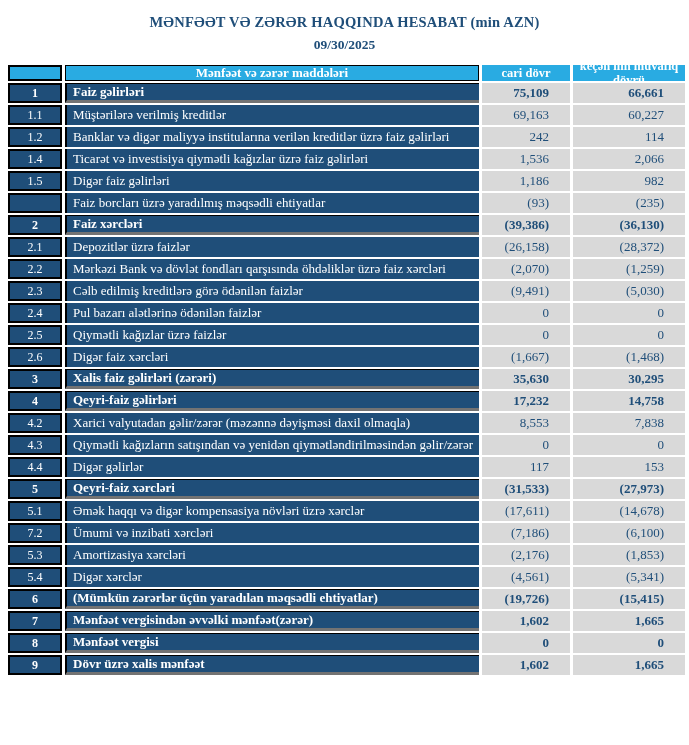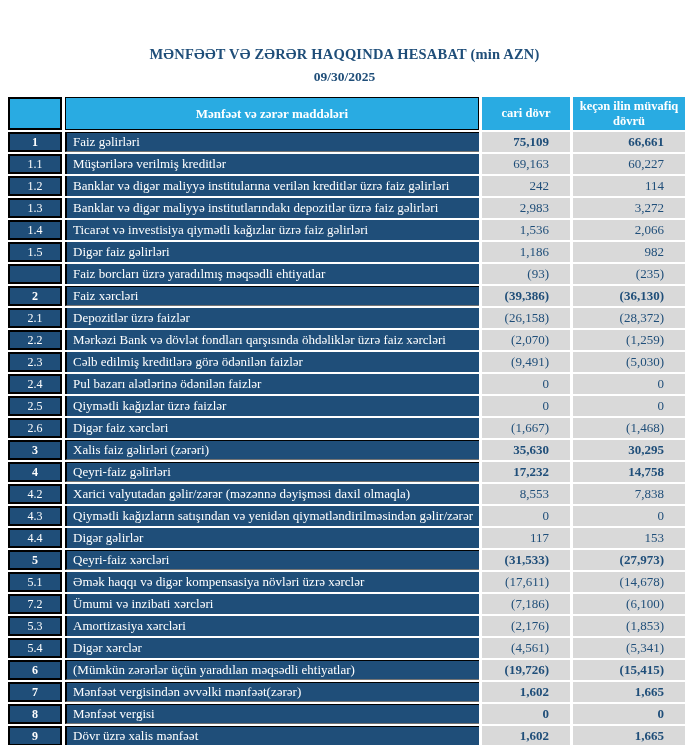--- a/index.html
+++ b/index.html
@@ -6,36 +6,36 @@
   html, body {
     width: 689px; height: 745px;
     background: #ffffff;
     font-family: "Liberation Serif", serif;
     overflow: hidden;
   }
   .page { width: 689px; height: 745px; position: relative; }
 
   .title-block { text-align: center; padding-top: 14px; }
   .report-title {
-    color: #1F4E79; font-weight: bold; font-size: 14.5px; letter-spacing: .2px; margin-top: 32px;
+    color: #1F4E79; font-weight: bold; font-size: 14.5px; letter-spacing: .2px;
   }
   .report-date {
     color: #1F4E79; font-weight: bold; font-size: 13.5px; margin-top: 6px;
   }
 
   .pl-table { margin: 12px 0 0 8px; width: 679px; }
 
   .row {
     display: grid;
     grid-template-columns: 54px 414px 88px 112px;
     column-gap: 3px;
     height: 20px;
     margin-bottom: 2px;
   }
-  .row.header-row { height: 33px; margin-bottom: 2px; }
+  .row.header-row { height: 16px; margin-bottom: 2px; }
 
   .cell { display: flex; align-items: center; overflow: hidden; }
 
   
   .h-num   { background: #29ABE2; border: 2px solid #000; }
   .h-desc  { background: #29ABE2; border: 1px solid #000; justify-content: center;
              color: #fff; font-weight: bold; font-size: 13px; }
   .h-val   { background: #29ABE2; justify-content: center; text-align: center;
              color: #fff; font-weight: bold; font-size: 12.5px; line-height: 1.15; }
 
@@ -47,21 +47,21 @@
   .c-desc {
     background: #1F4E79; border-left: 2px solid #000; padding-left: 6px;
     color: #fff; font-size: 13px; white-space: nowrap;
   }
   .c-val {
     background: #D9D9D9; justify-content: flex-end; padding-right: 21px;
     color: #1F4E79; font-size: 13px;
   }
 
   .row.section .c-num  { font-weight: bold; }
-  .row.section .c-desc { font-weight: normal; border-top: 1px solid #000; border-bottom: 1px solid #737373; }
+  .row.section .c-desc { font-weight: bold; border-top: 1px solid #000; border-bottom: 3px solid #737373; }
   .row.section .c-val  { font-weight: bold; }
 </style>
 </head>
 <body>
 
 <div class="page">
 
   <div class="title-block">
     <div class="report-title">MƏNFƏƏT VƏ ZƏRƏR HAQQINDA HESABAT (min AZN)</div>
     <div class="report-date">09/30/2025</div>
@@ -89,26 +89,20 @@
     <div class="cell c-val">69,163</div>
     <div class="cell c-val">60,227</div>
   </div>
         <div class="row">
     <div class="cell c-num">1.2</div>
     <div class="cell c-desc">Banklar və digər maliyyə institularına verilən kreditlər üzrə faiz gəlirləri</div>
     <div class="cell c-val">242</div>
     <div class="cell c-val">114</div>
   </div>
         <div class="row">
-    <div class="cell c-num">1.3</div>
-    <div class="cell c-desc">Banklar və digər maliyyə institutlarındakı depozitlər üzrə faiz gəlirləri</div>
-    <div class="cell c-val">2,983</div>
-    <div class="cell c-val">3,272</div>
-  </div>
-        <div class="row">
     <div class="cell c-num">1.4</div>
     <div class="cell c-desc">Ticarət və investisiya qiymətli kağızlar üzrə faiz gəlirləri</div>
     <div class="cell c-val">1,536</div>
     <div class="cell c-val">2,066</div>
   </div>
         <div class="row">
     <div class="cell c-num">1.5</div>
     <div class="cell c-desc">Digər faiz gəlirləri</div>
     <div class="cell c-val">1,186</div>
     <div class="cell c-val">982</div>

